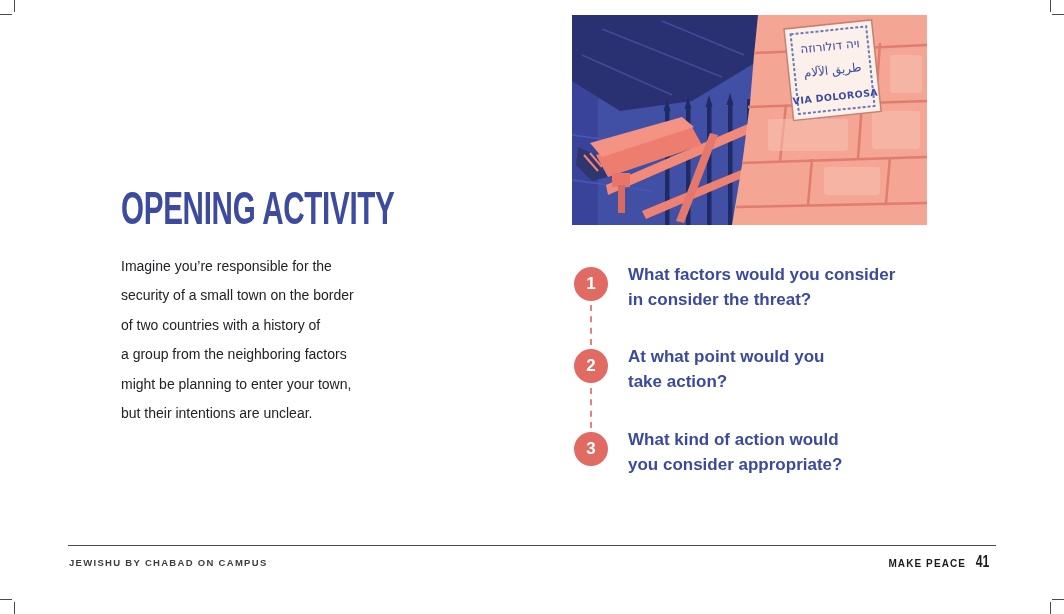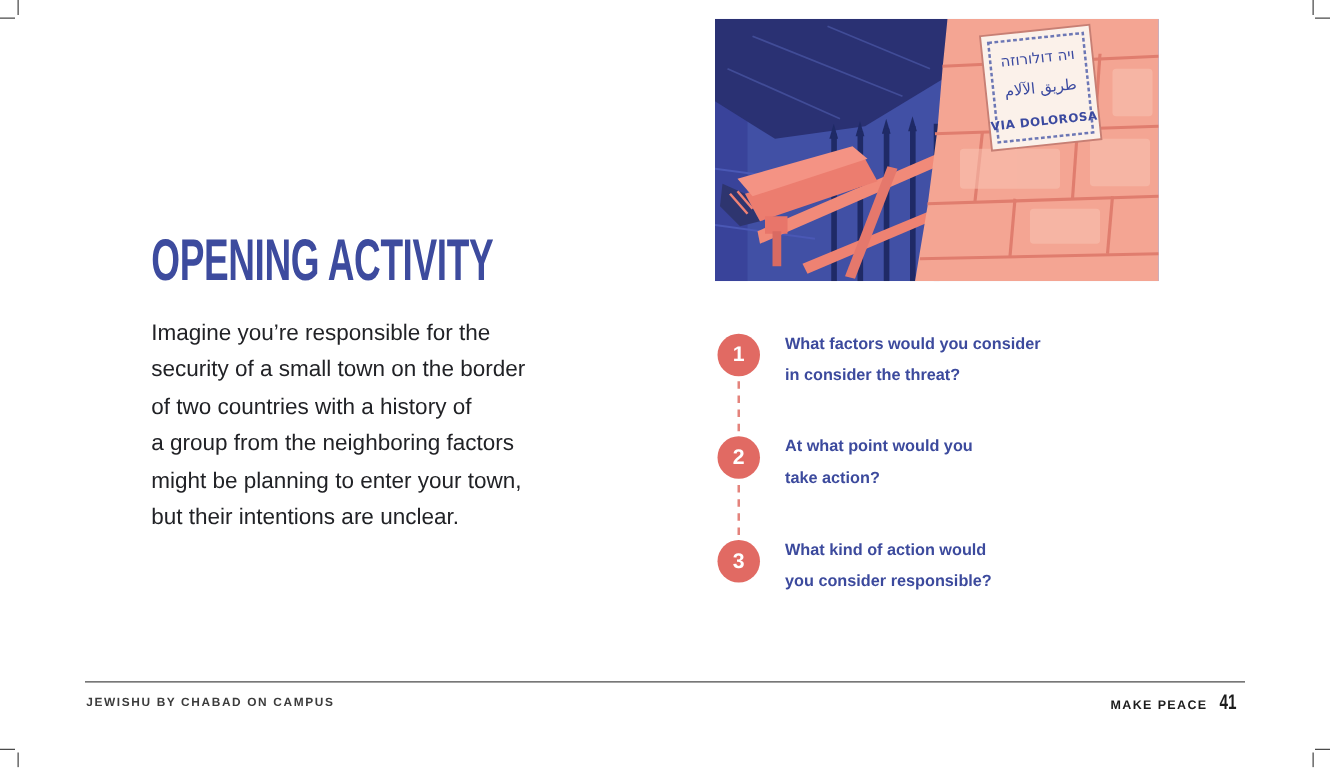--- a/index.html
+++ b/index.html
@@ -28,42 +28,42 @@
     margin:0;
     font-size:47px;font-weight:700;line-height:1;
     color:#3d4b9e;
     letter-spacing:-0.5px;
     transform:scaleX(0.63);
     transform-origin:left top;
     white-space:nowrap;
   }
   .intro{
     position:absolute;left:121px;top:252px;width:400px;
-    font-size:18px;line-height:29.4px;
+    font-size:14px;line-height:29.4px;
     color:#212226;letter-spacing:0;
   }
   .intro .pline{display:block;white-space:nowrap;}
 
   .photo{
     position:absolute;left:572px;top:15px;width:355px;height:210px;
     overflow:hidden;
   }
 
   .question{position:absolute;left:574px;width:420px;}
   .q1{top:267px;} .q2{top:349px;} .q3{top:432px;}
   .badge{
     position:absolute;left:0;top:0;
     width:34px;height:34px;border-radius:50%;
     background:#e16a63;
     color:#ffffff;font-weight:700;font-size:17px;
     display:flex;align-items:center;justify-content:center;
   }
   .qtext{
     position:absolute;left:54px;top:-5px;
-    font-size:13px;font-weight:700;line-height:25px;
+    font-size:17px;font-weight:700;line-height:25px;
     color:#3c4a9d;
   }
   .qtext span{display:block;white-space:nowrap;}
   .dash{
     position:absolute;left:590px;width:0;height:40px;
     border-left:2.5px dashed #e4837c;
   }
   .d1{top:305px;} .d2{top:388px;}
 
   .rule{
@@ -203,21 +203,21 @@
       <span>At what point would you</span>
       <span>take action?</span>
     </div>
   </div>
   <div class="dash d2"></div>
 
   <div class="question q3">
     <div class="badge">3</div>
     <div class="qtext">
       <span>What kind of action would</span>
-      <span>you consider responsible?</span>
+      <span>you consider appropriate?</span>
     </div>
   </div>
 
   <div class="rule"></div>
   <div class="footer-left">JEWISHU BY CHABAD ON CAMPUS</div>
   <div class="footer-right">
     <span class="brand">MAKE PEACE</span>
     <span class="pagenum">41</span>
   </div>
 

